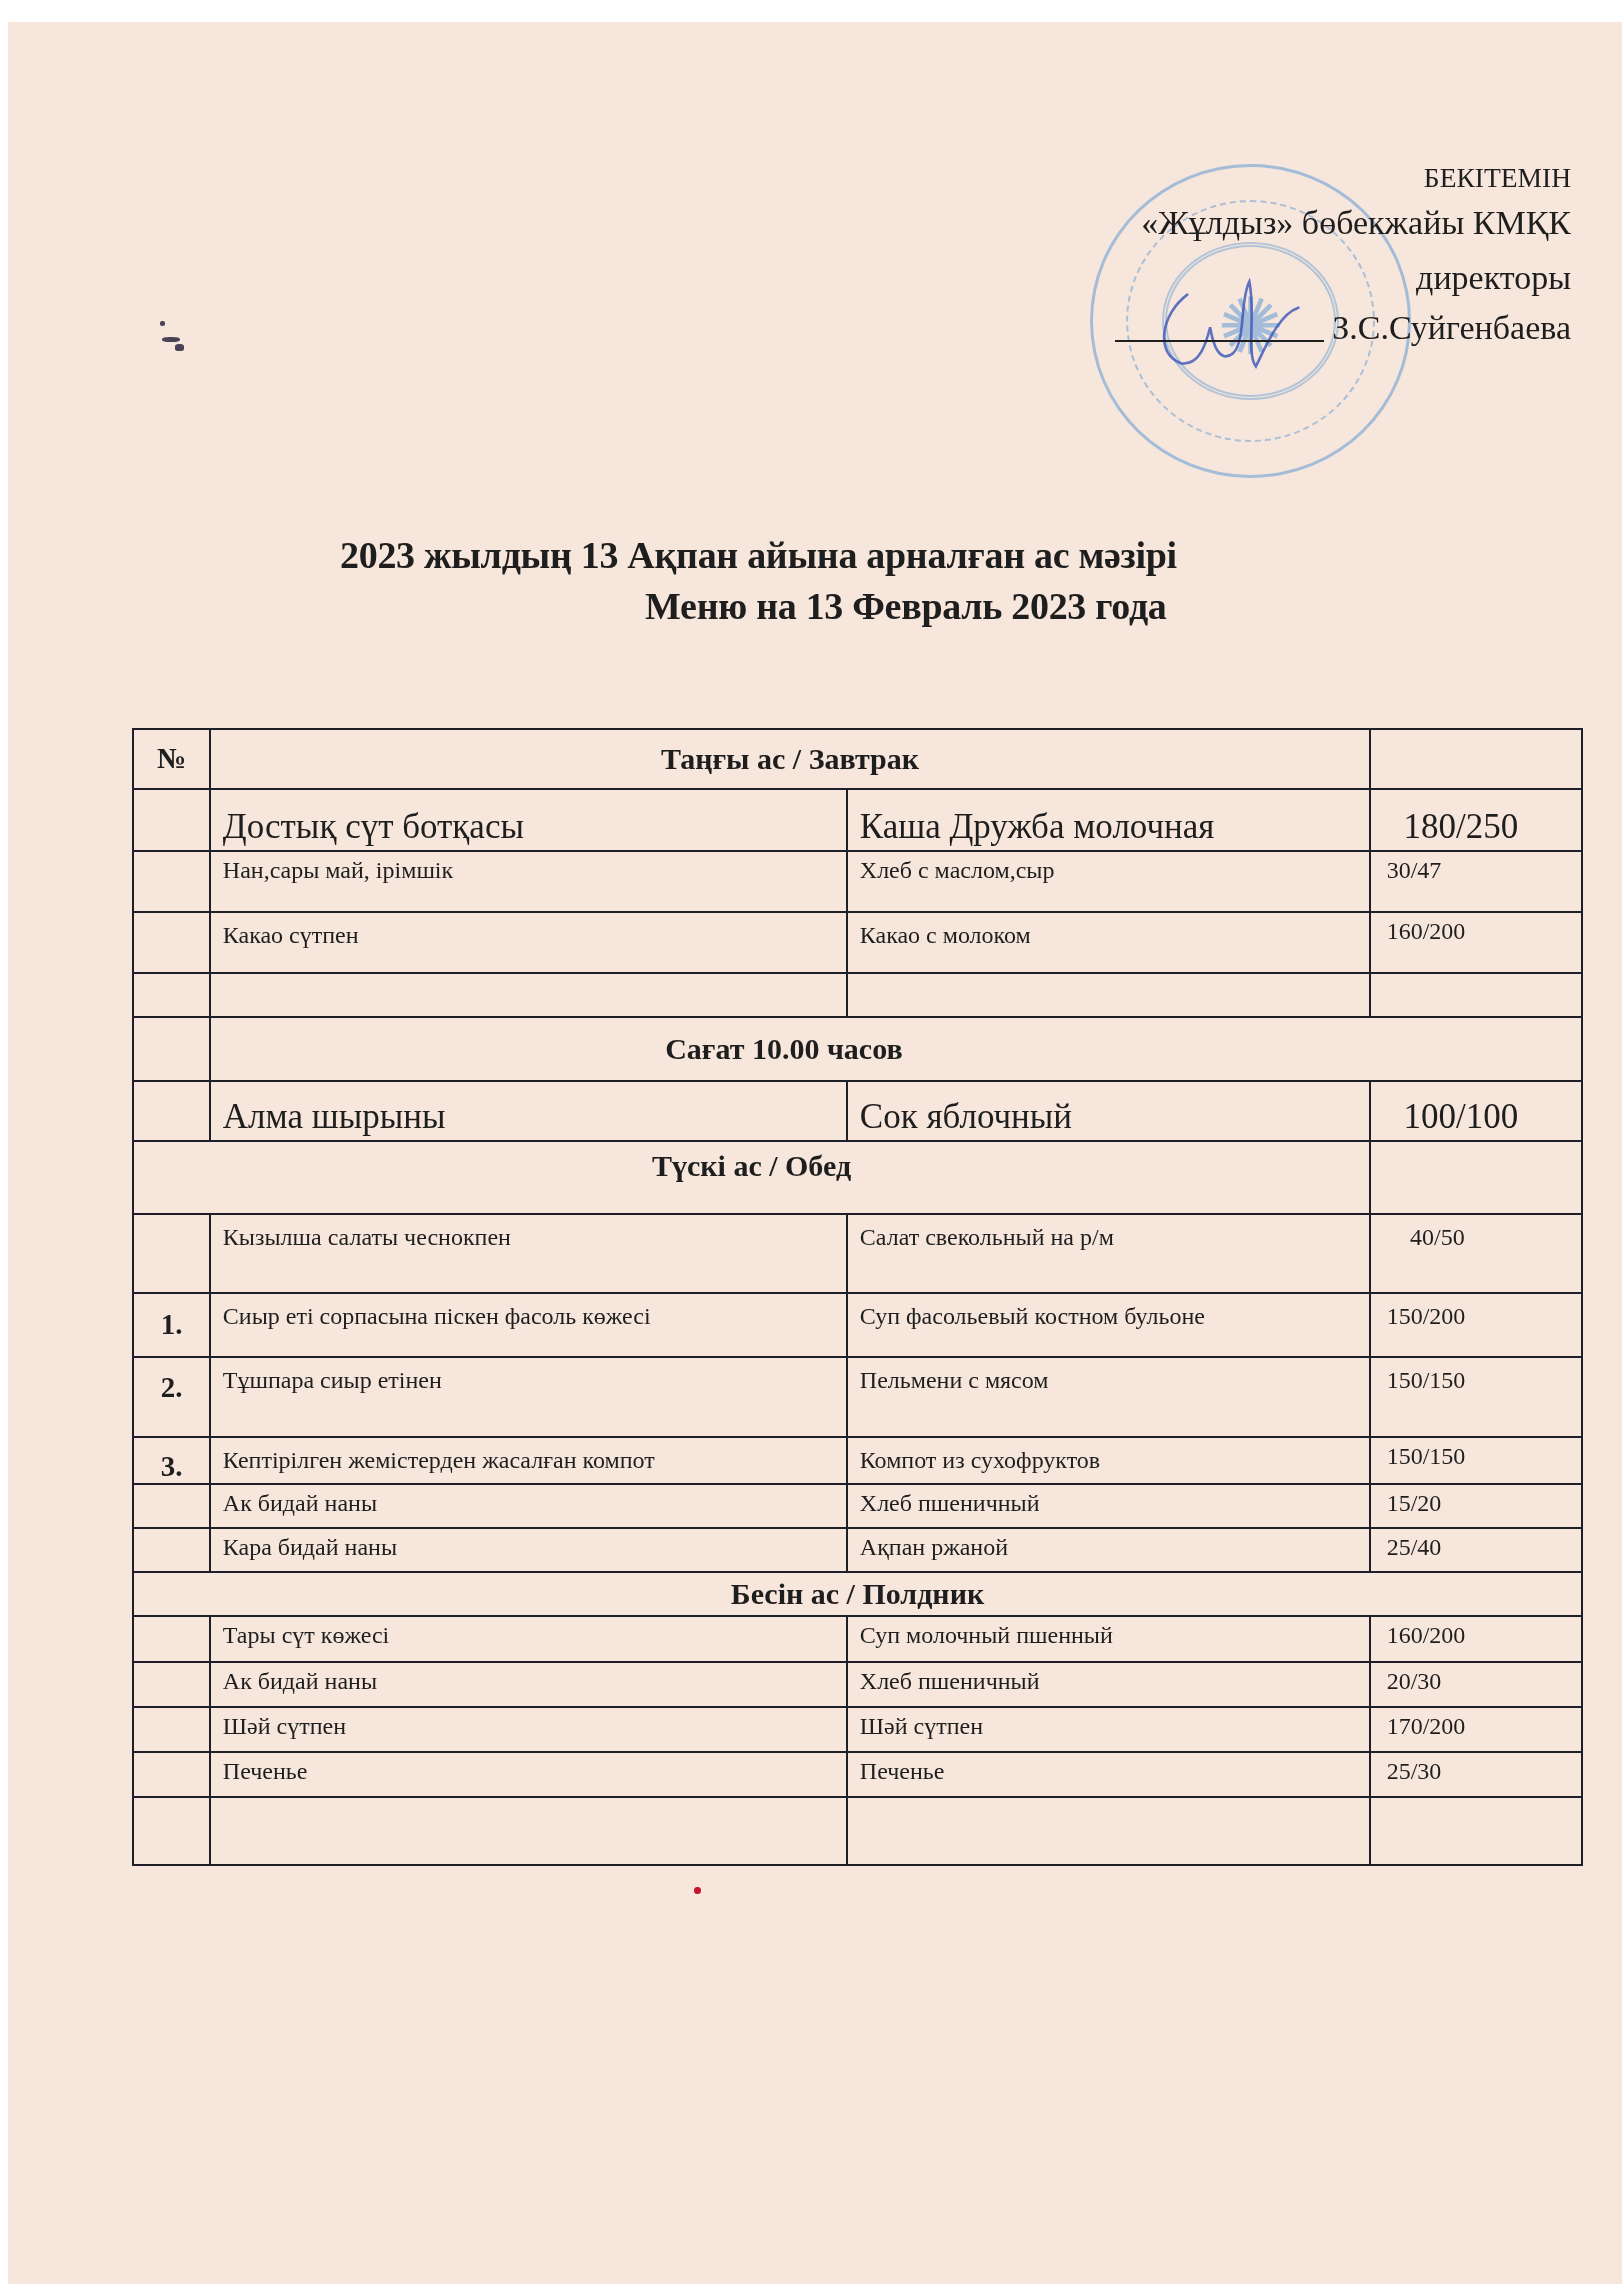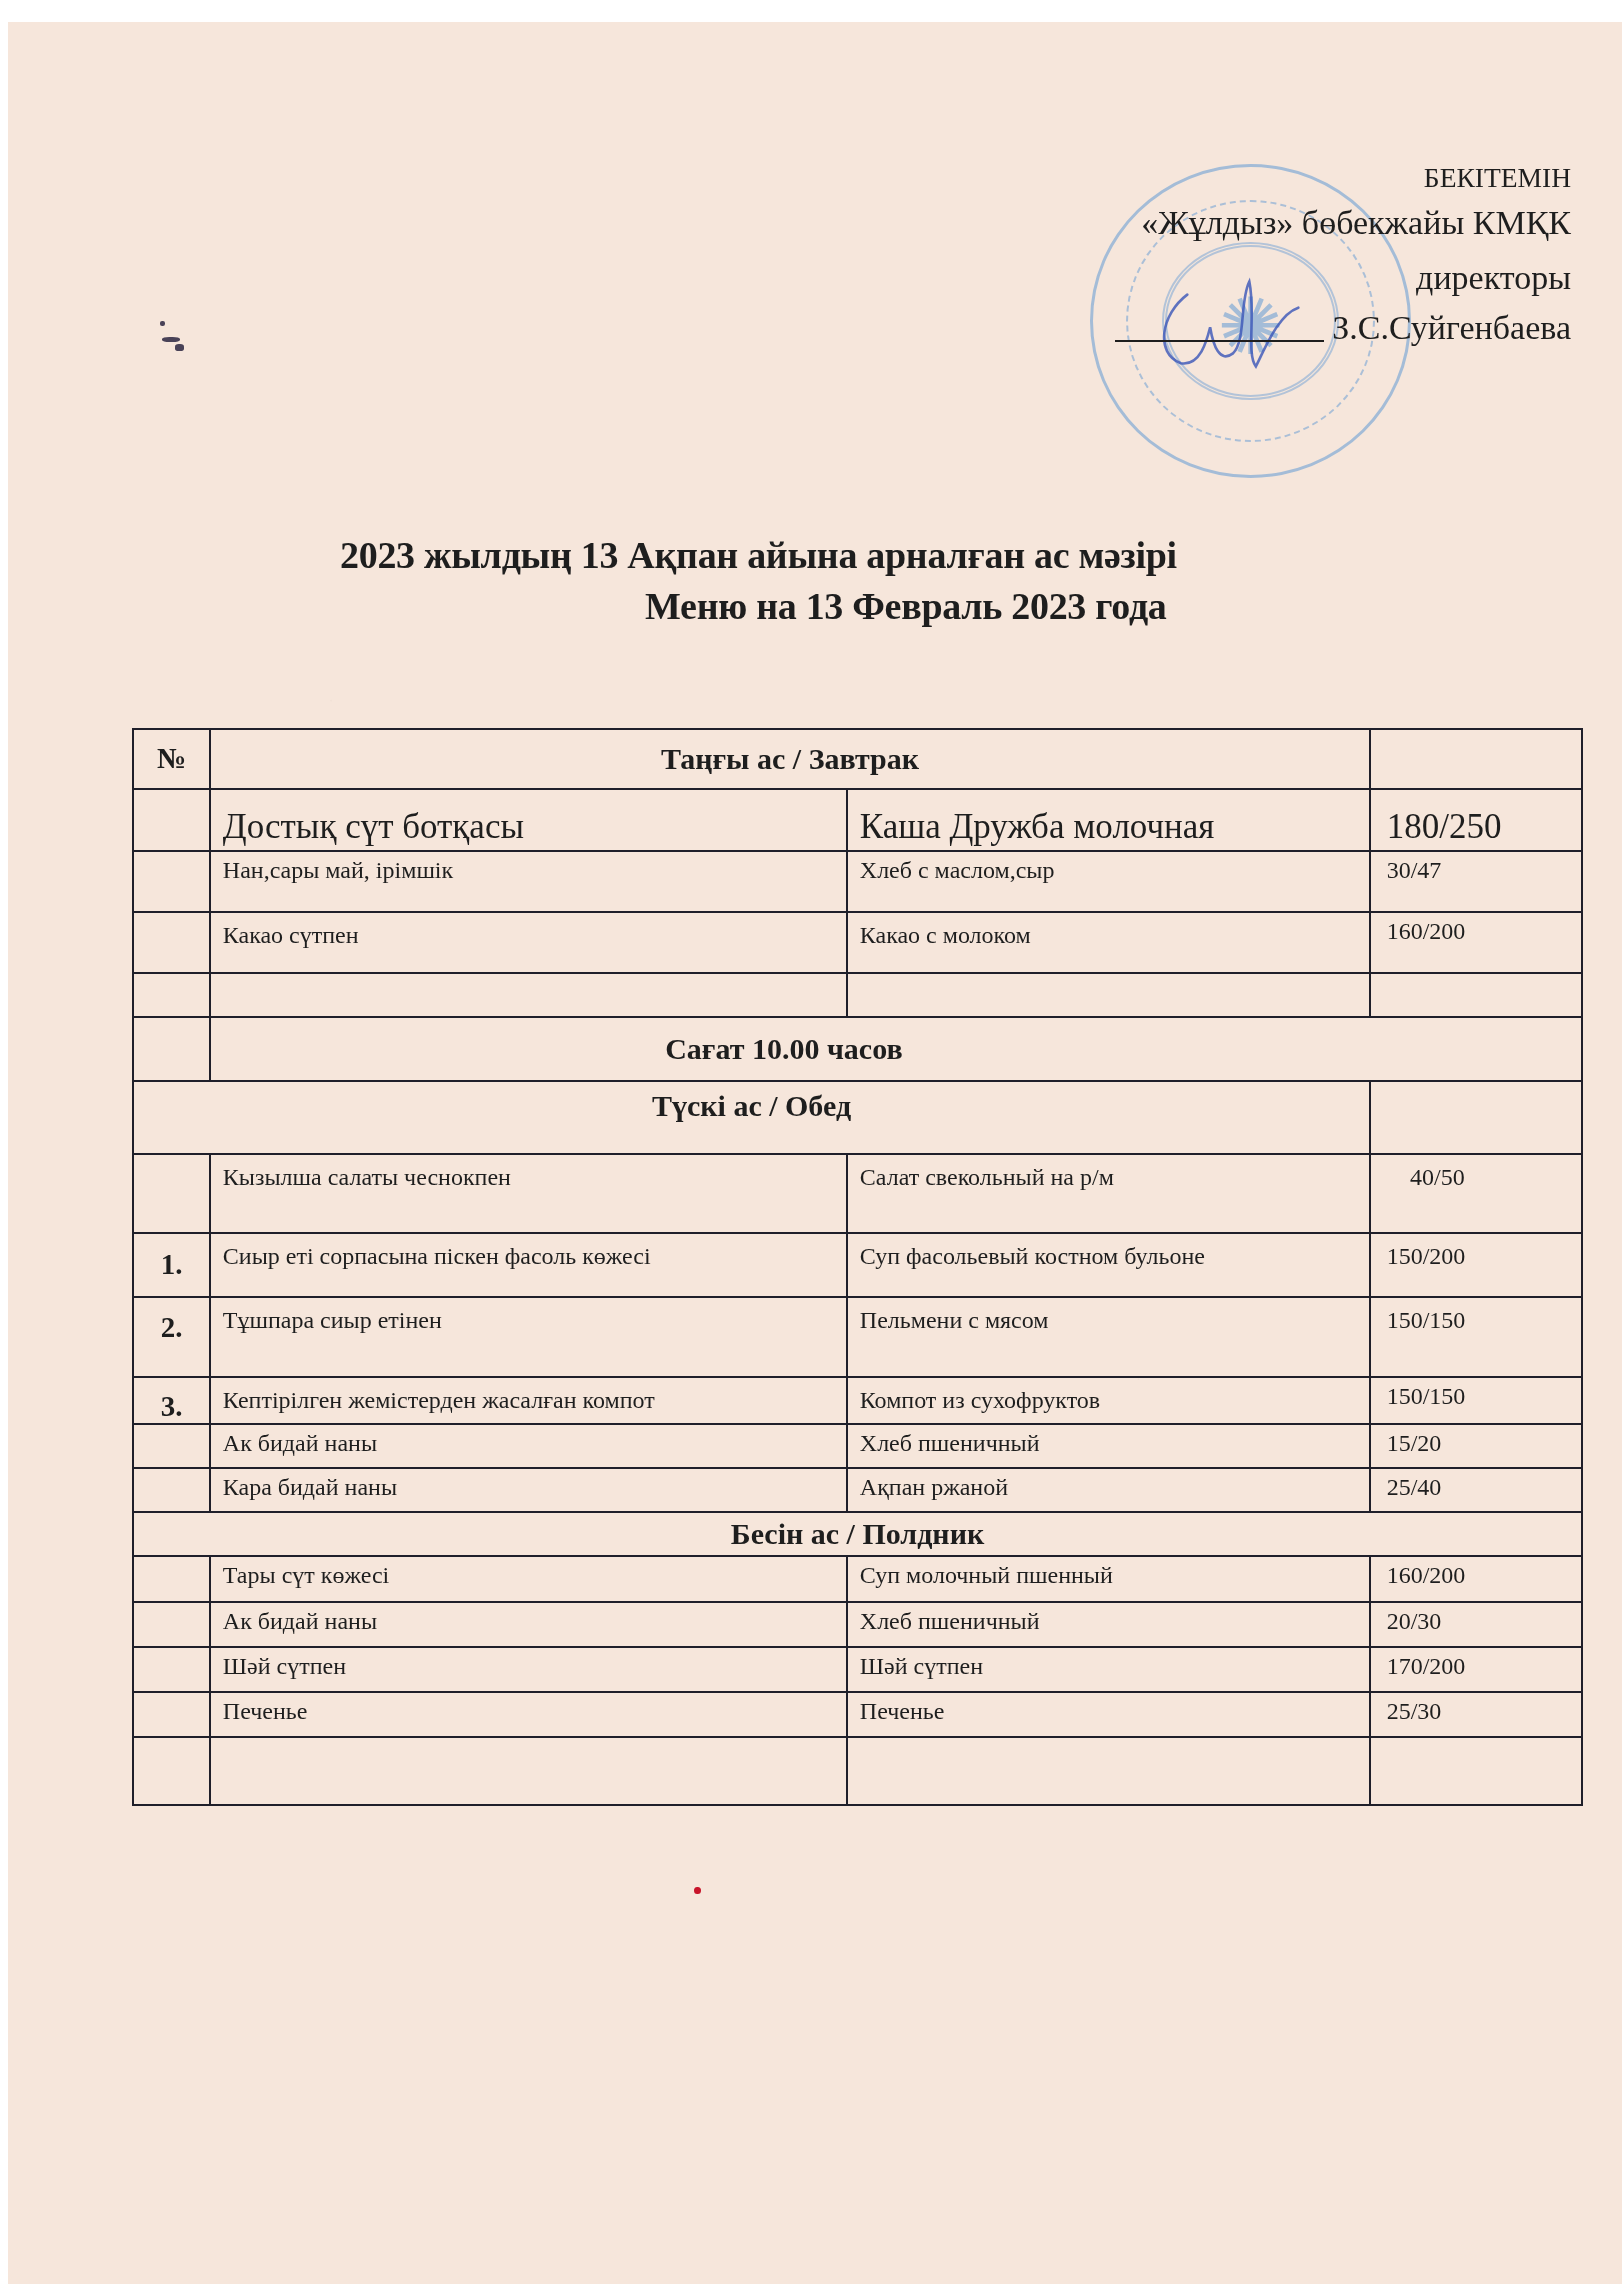--- a/index.html
+++ b/index.html
@@ -129,21 +129,21 @@
   .menu-table td.num { text-align: center; font-weight: bold; font-size: 29px; vertical-align: middle; }
   .menu-table td.num.top { vertical-align: bottom; padding-bottom: 3.9px; }
   .menu-table td.section {
     text-align: center;
     font-weight: bold;
     font-size: 30px;
     vertical-align: middle;
   }
   .menu-table td.section.top-al { vertical-align: top; padding-top: 6.5px; }
   .menu-table tr.big td { font-size: 35px; vertical-align: bottom; padding-bottom: 2.6px; }
-  .menu-table tr.big td.qty { text-align: left; padding-right: 46px; }
+  .menu-table tr.big td.qty { text-align: center; padding-right: 46px; }
   .menu-table td.qty { padding-left: 15.7px; }
   .menu-table td.qty.indent { padding-left: 39px; }
   .menu-table td.pad-top { padding-top: 9.2px; }
   .menu-table td.pad-top2 { padding-top: 5.2px; }
 </style>
 </head>
 <body>
 
 <div class="paper"></div>
 <div class="scan-speck" style="left:160px;top:321px;width:5.2px;height:5.2px;"></div>
@@ -209,20 +209,26 @@
       <td class="num"></td>
       <td></td>
       <td></td>
       <td class="qty"></td>
     </tr>
 
     <tr style="height:64px">
       <td></td>
       <td class="section" colspan="3" style="padding-right:236px">Сағат 10.00 часов</td>
     </tr>
+    <tr class="big" style="height:60px">
+      <td class="num"></td>
+      <td>Алма шырыны</td>
+      <td>Сок яблочный</td>
+      <td class="qty">100/100</td>
+    </tr>
 
     <tr style="height:73px">
       <td class="section top-al" colspan="3">Түскі ас / Обед</td>
       <td></td>
     </tr>
     <tr style="height:79px">
       <td class="num"></td>
       <td class="pad-top">Кызылша  салаты чеснокпен</td>
       <td class="pad-top">Салат свекольный на р/м</td>
       <td class="qty indent pad-top">40/50</td>

